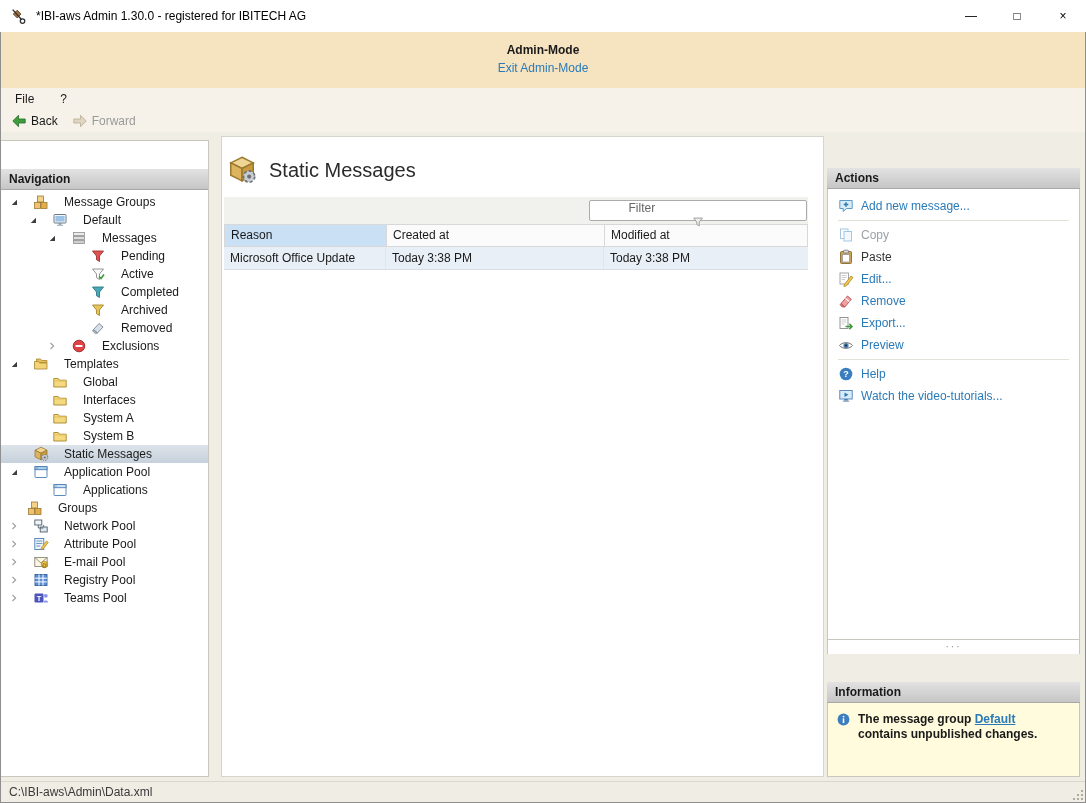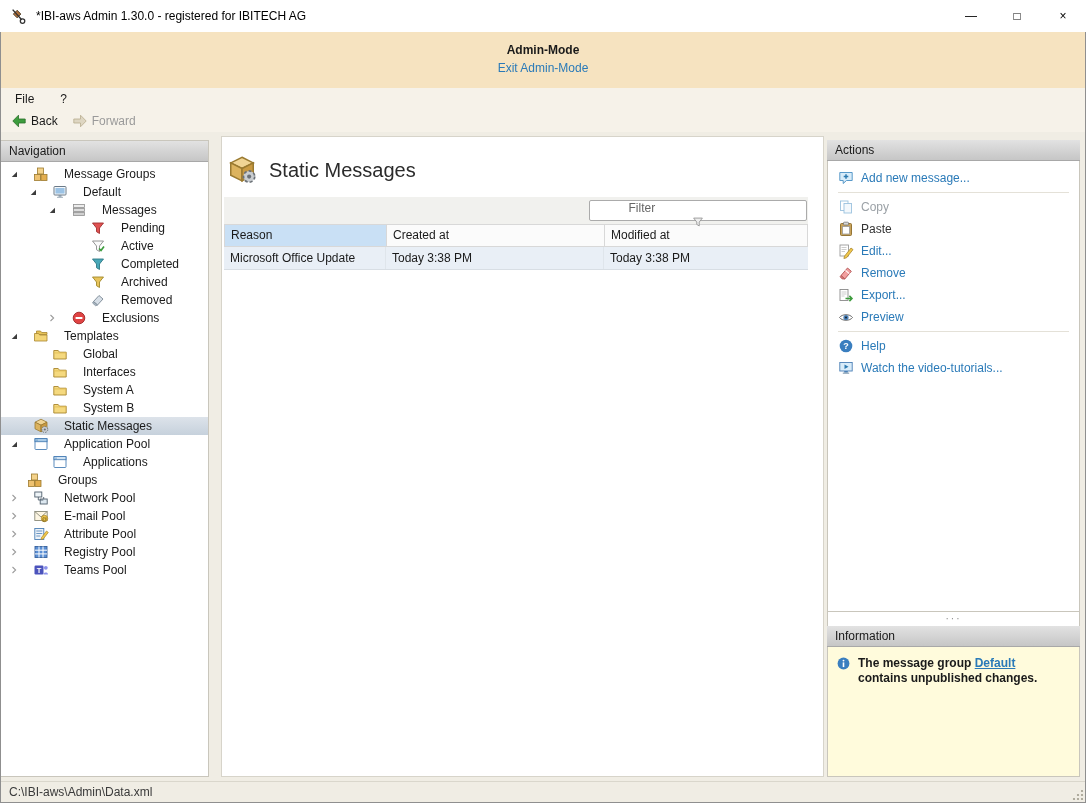--- a/index.html
+++ b/index.html
@@ -27,21 +27,21 @@
   
   .menubar { position:absolute; top:88px; left:1px; right:1px; height:21px; background:#f6f2e9; display:flex; align-items:center; padding-left:14px; gap:26px; }
   .menu-item { cursor:default; }
   .toolbar { position:absolute; top:109px; left:1px; right:1px; height:23px; background:#f6f2e9; display:flex; align-items:center; padding-left:10px; gap:14px; }
   .tool { display:flex; align-items:center; gap:4px; }
   .tool .label { color:#1a1a1a; }
   .tool.disabled .label { color:#9a9a9a; }
 
   
   .workspace { position:absolute; top:132px; bottom:22px; left:1px; right:1px; background:#f0ede4; }
-  .panel-header { height:21px; background:linear-gradient(#e2e2e2,#c6c6c6); border-bottom:1px solid #a8a8a8; display:flex; align-items:center; padding-left:8px; font-weight:normal; color:#1a1a1a; flex:none; }
+  .panel-header { height:21px; background:linear-gradient(#e2e2e2,#c6c6c6); border-bottom:1px solid #a8a8a8; display:flex; align-items:center; padding-left:8px; font-weight:bold; color:#1a1a1a; flex:none;margin-top:28px; }
 
   .nav-panel { position:absolute; left:0; top:8px; width:208px; bottom:4px; background:#fff; border:1px solid #c9c6bc; border-left:none; display:flex; flex-direction:column; }
   .tree { padding-top:3px; overflow:hidden; }
   .tree-row { height:18px; display:flex; align-items:center; cursor:default; white-space:nowrap;gap:11px; }
   .tree-row.selected { background:linear-gradient(#dde3ea,#c6d1dc); }
   .tree-expander { width:14px; height:14px; display:flex; align-items:center; justify-content:center; flex:none; }
   .tree-expander svg { width:12px; height:12px; }
   .tree-icon { margin:0 4px 0 1px; }
   .tree-label { padding-right:4px; }
 
@@ -364,42 +364,42 @@
           <span class="tree-label">Network Pool</span>
         </div>
         <div class="tree-row" style="padding-left: 6px;">
           <span class="tree-expander">
             <svg viewBox="0 0 16 16">
               <path d="M6 4l4.2 4L6 12" fill="none" stroke="#9a9a9a" stroke-width="1.4"></path>
             </svg>
           </span>
           <span class="icon tree-icon">
             <svg viewBox="0 0 16 16">
+              <rect x="1.8" y="2.5" width="9" height="11" fill="#eef3f8" stroke="#4a7fb5" stroke-width="0.9"></rect>
+              <path d="M3.3 5h6M3.3 7.5h6M3.3 10h4" stroke="#4a7fb5" stroke-width="0.8"></path>
+              <path d="M8.5 11.5l5-6.5 1.8 1.4-5 6.5-2.3.6z" fill="#f2c84b" stroke="#a8862e" stroke-width="0.7"></path>
+            </svg>
+          </span>
+          <span class="tree-label">Attribute Pool</span>
+        </div>
+        <div class="tree-row" style="padding-left: 6px;">
+          <span class="tree-expander">
+            <svg viewBox="0 0 16 16">
+              <path d="M6 4l4.2 4L6 12" fill="none" stroke="#9a9a9a" stroke-width="1.4"></path>
+            </svg>
+          </span>
+          <span class="icon tree-icon">
+            <svg viewBox="0 0 16 16">
               <rect x="1.8" y="3.5" width="12.4" height="9" fill="#fdf6e3" stroke="#8a8a7a" stroke-width="0.9"></rect>
               <path d="M1.8 3.5L8 9l6.2-5.5" fill="none" stroke="#8a8a7a" stroke-width="0.9"></path>
               <circle cx="11.5" cy="10.5" r="3.2" fill="#f2c84b" stroke="#a8862e" stroke-width="0.8"></circle>
               <text x="11.5" y="12.6" text-anchor="middle" font-size="5.5" fill="#6a5518" font-family="sans-serif">@</text>
             </svg>
           </span>
           <span class="tree-label">E-mail Pool</span>
-        </div>
-        <div class="tree-row" style="padding-left: 6px;">
-          <span class="tree-expander">
-            <svg viewBox="0 0 16 16">
-              <path d="M6 4l4.2 4L6 12" fill="none" stroke="#9a9a9a" stroke-width="1.4"></path>
-            </svg>
-          </span>
-          <span class="icon tree-icon">
-            <svg viewBox="0 0 16 16">
-              <rect x="1.8" y="2.5" width="9" height="11" fill="#eef3f8" stroke="#4a7fb5" stroke-width="0.9"></rect>
-              <path d="M3.3 5h6M3.3 7.5h6M3.3 10h4" stroke="#4a7fb5" stroke-width="0.8"></path>
-              <path d="M8.5 11.5l5-6.5 1.8 1.4-5 6.5-2.3.6z" fill="#f2c84b" stroke="#a8862e" stroke-width="0.7"></path>
-            </svg>
-          </span>
-          <span class="tree-label">Attribute Pool</span>
         </div>
         <div class="tree-row" style="padding-left: 6px;">
           <span class="tree-expander">
             <svg viewBox="0 0 16 16">
               <path d="M6 4l4.2 4L6 12" fill="none" stroke="#9a9a9a" stroke-width="1.4"></path>
             </svg>
           </span>
           <span class="icon tree-icon">
             <svg viewBox="0 0 16 16">
               <rect x="2" y="2.5" width="12" height="11" fill="#5b8fd4" stroke="#35609c" stroke-width="0.9"></rect>

